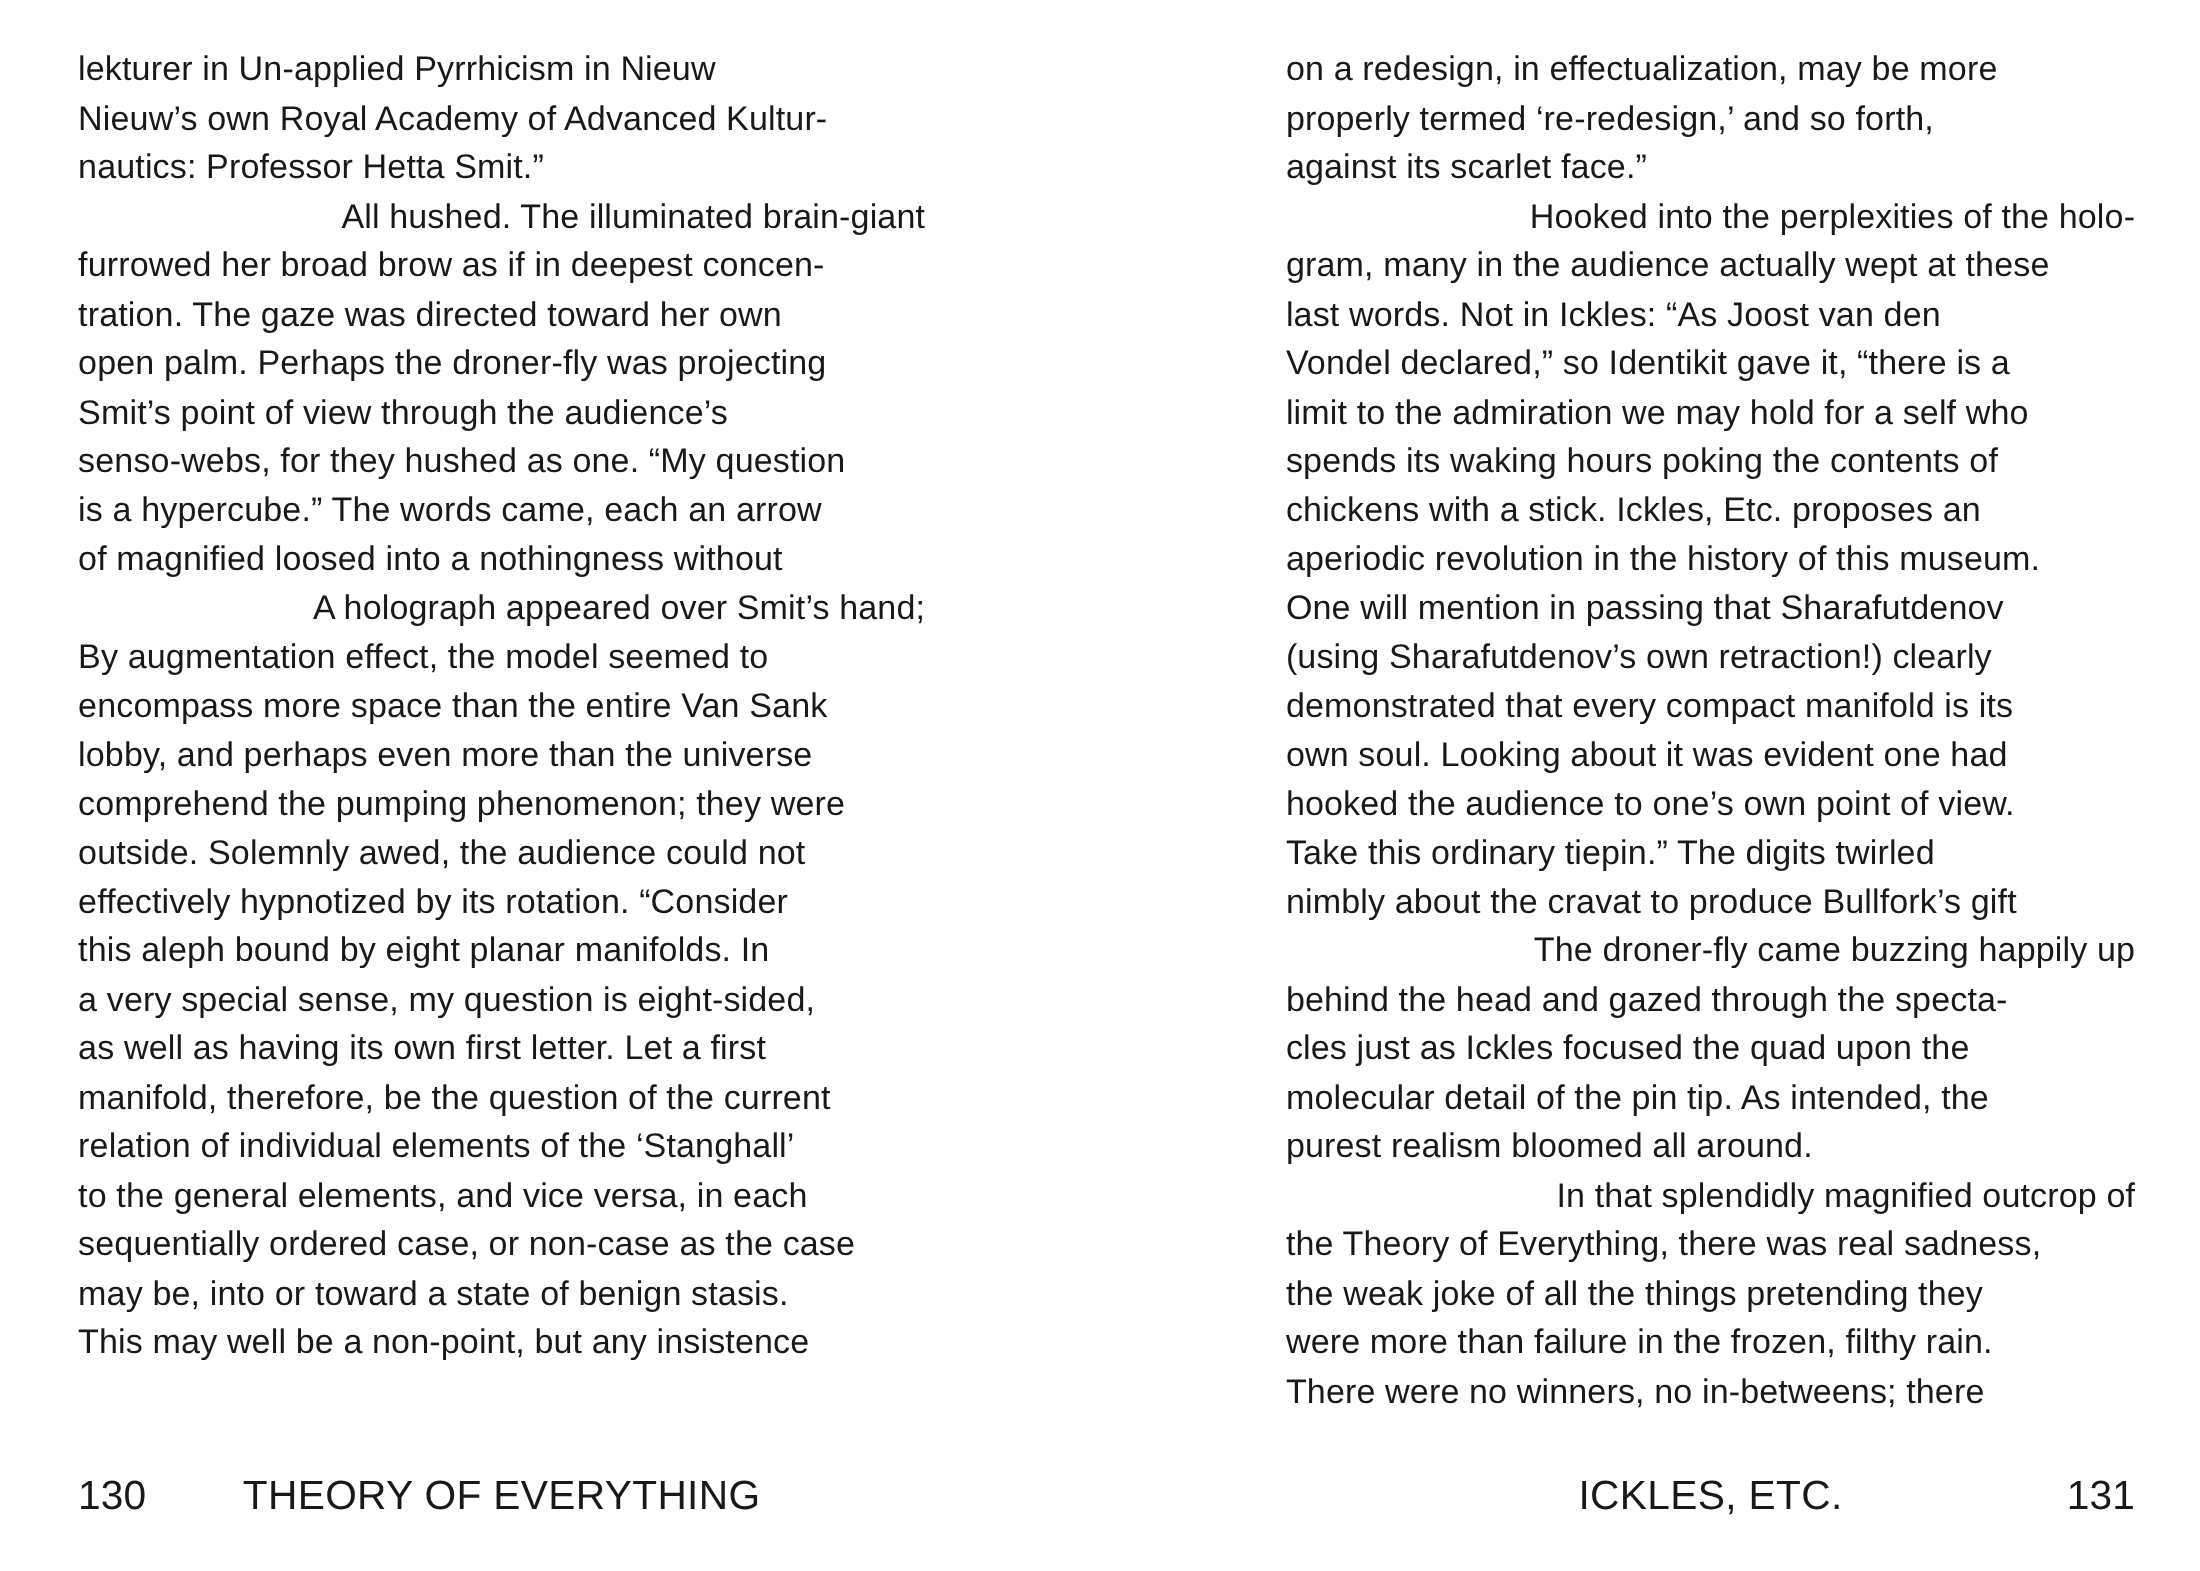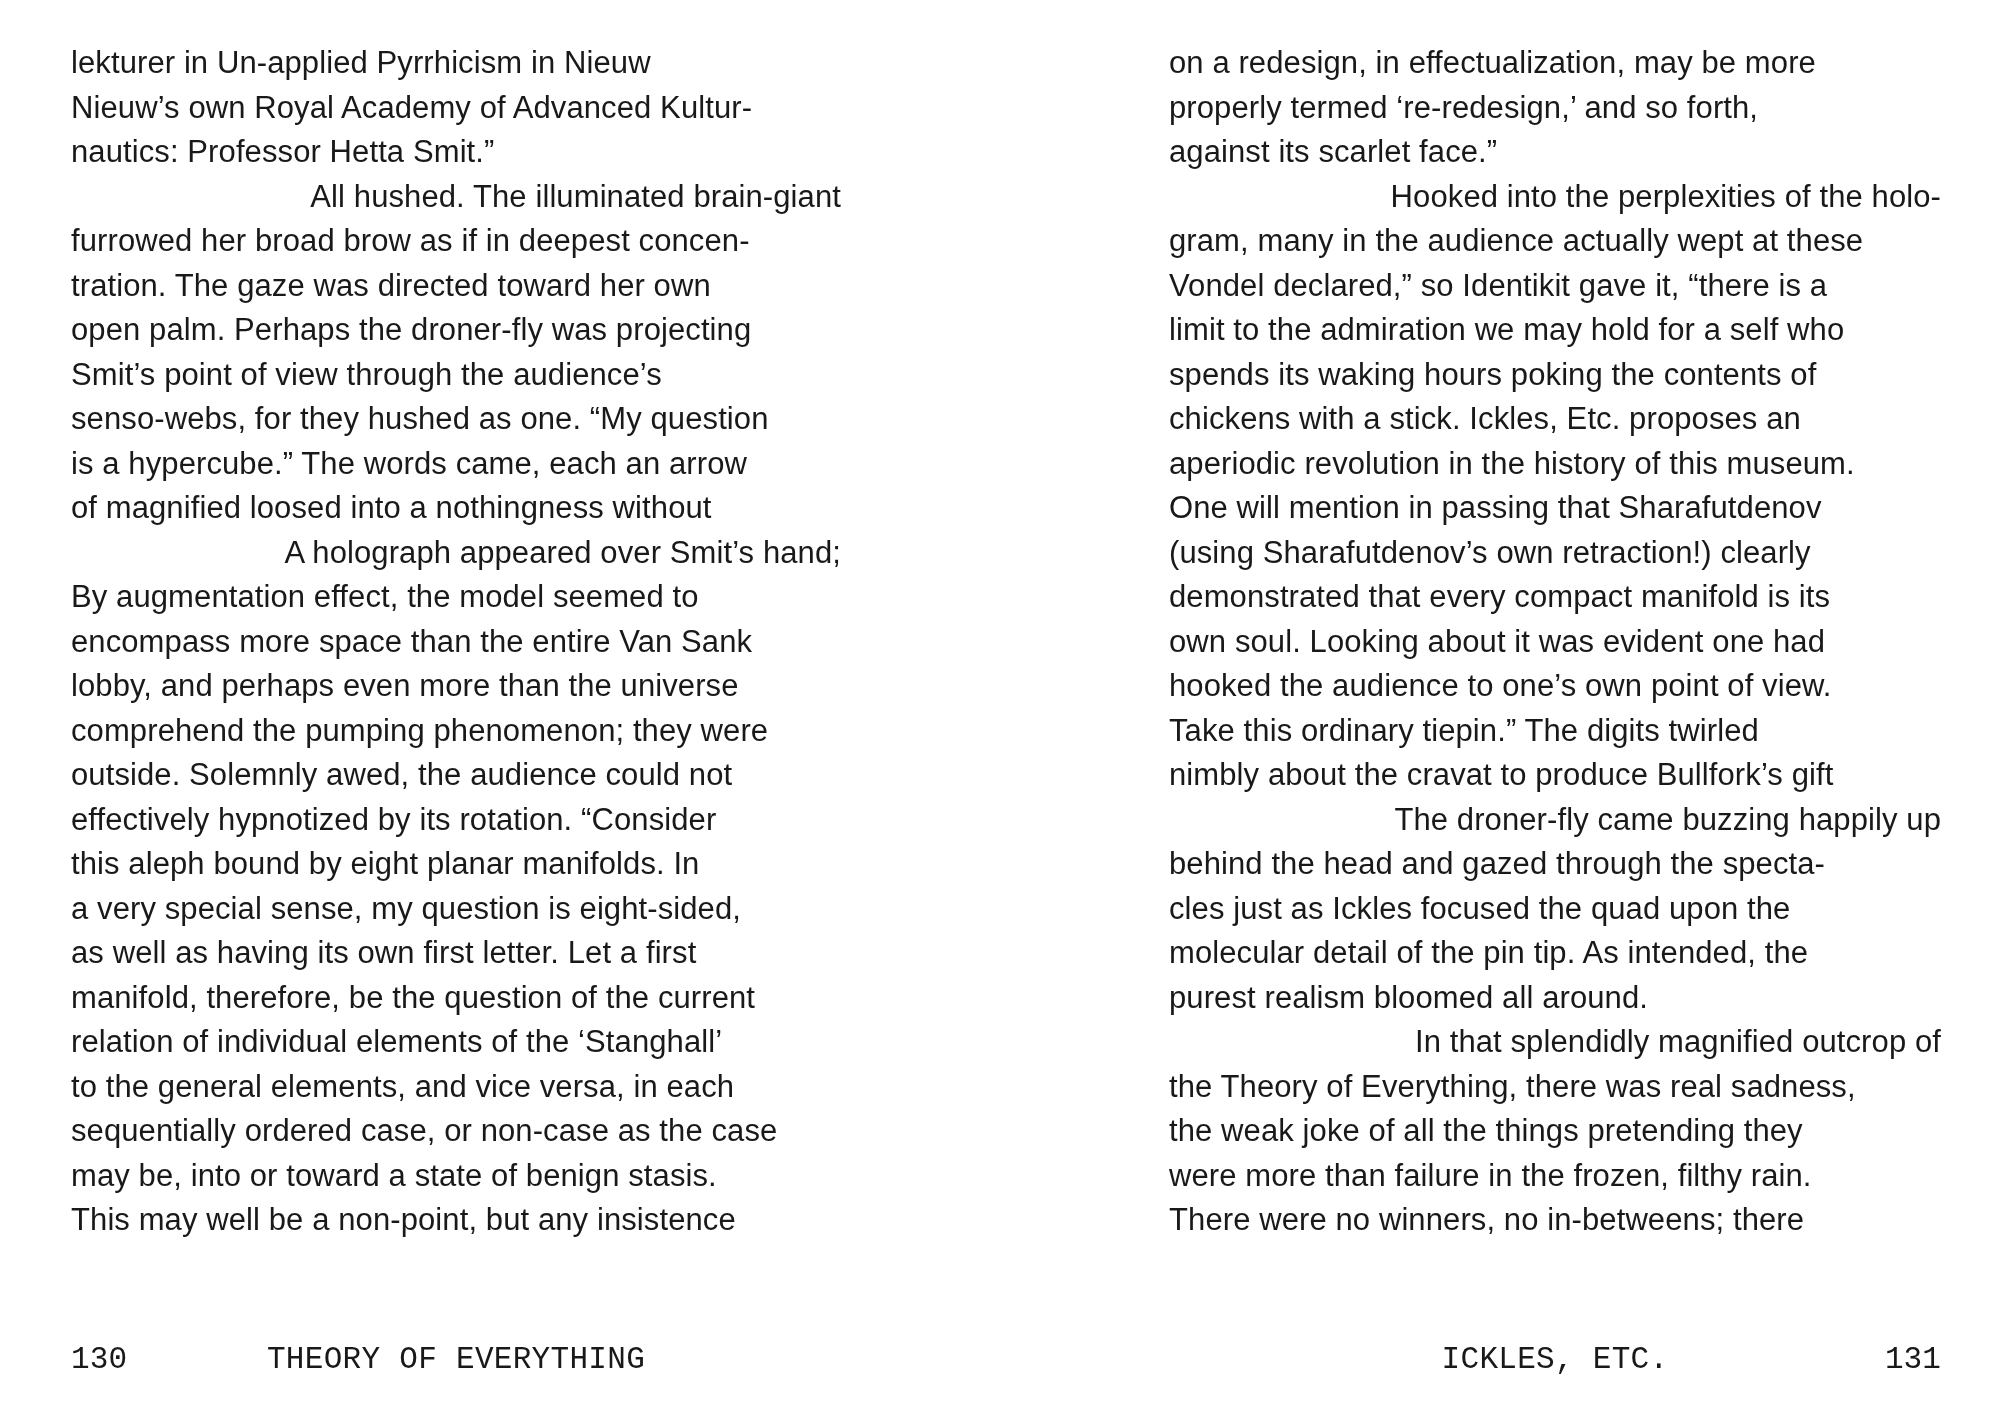--- a/index.html
+++ b/index.html
@@ -35,24 +35,23 @@
   }
   .line { white-space: nowrap; }
   .line.indent { padding-left: 97px; text-align: right; }
 
   .page-footer {
     position: absolute;
     top: 1338px;
     left: 0;
     right: 0;
     height: 45px;
-    font-size: 31px;
+    font-size: 37px;
     line-height: 44.5px;
     letter-spacing: 0.1px;
-    font-family: Liberation Mono, monospace;
   }
   .page-number { position: absolute; top: 0; }
   .page-number.num-left  { left: 0; }
   .page-number.num-right { right: 0; }
   .running-title {
     position: absolute;
     top: 0;
     left: 0;
     right: 0;
     text-align: center;
@@ -100,20 +99,21 @@
     </footer>
   </section>
 
   <section class="page right">
     <div class="text-column">
         <div class="line">on a redesign, in effectualization, may be more</div>
         <div class="line">properly termed ‘re-redesign,’ and so forth,</div>
         <div class="line">against its scarlet face.”</div>
         <div class="line indent">Hooked into the perplexities of the holo-</div>
         <div class="line">gram, many in the audience actually wept at these</div>
+        <div class="line">last words. Not in Ickles: “As Joost van den</div>
         <div class="line">Vondel declared,” so Identikit gave it, “there is a</div>
         <div class="line">limit to the admiration we may hold for a self who</div>
         <div class="line">spends its waking hours poking the contents of</div>
         <div class="line">chickens with a stick. Ickles, Etc. proposes an</div>
         <div class="line">aperiodic revolution in the history of this museum.</div>
         <div class="line">One will mention in passing that Sharafutdenov</div>
         <div class="line">(using Sharafutdenov’s own retraction!) clearly</div>
         <div class="line">demonstrated that every compact manifold is its</div>
         <div class="line">own soul. Looking about it was evident one had</div>
         <div class="line">hooked the audience to one’s own point of view.</div>

